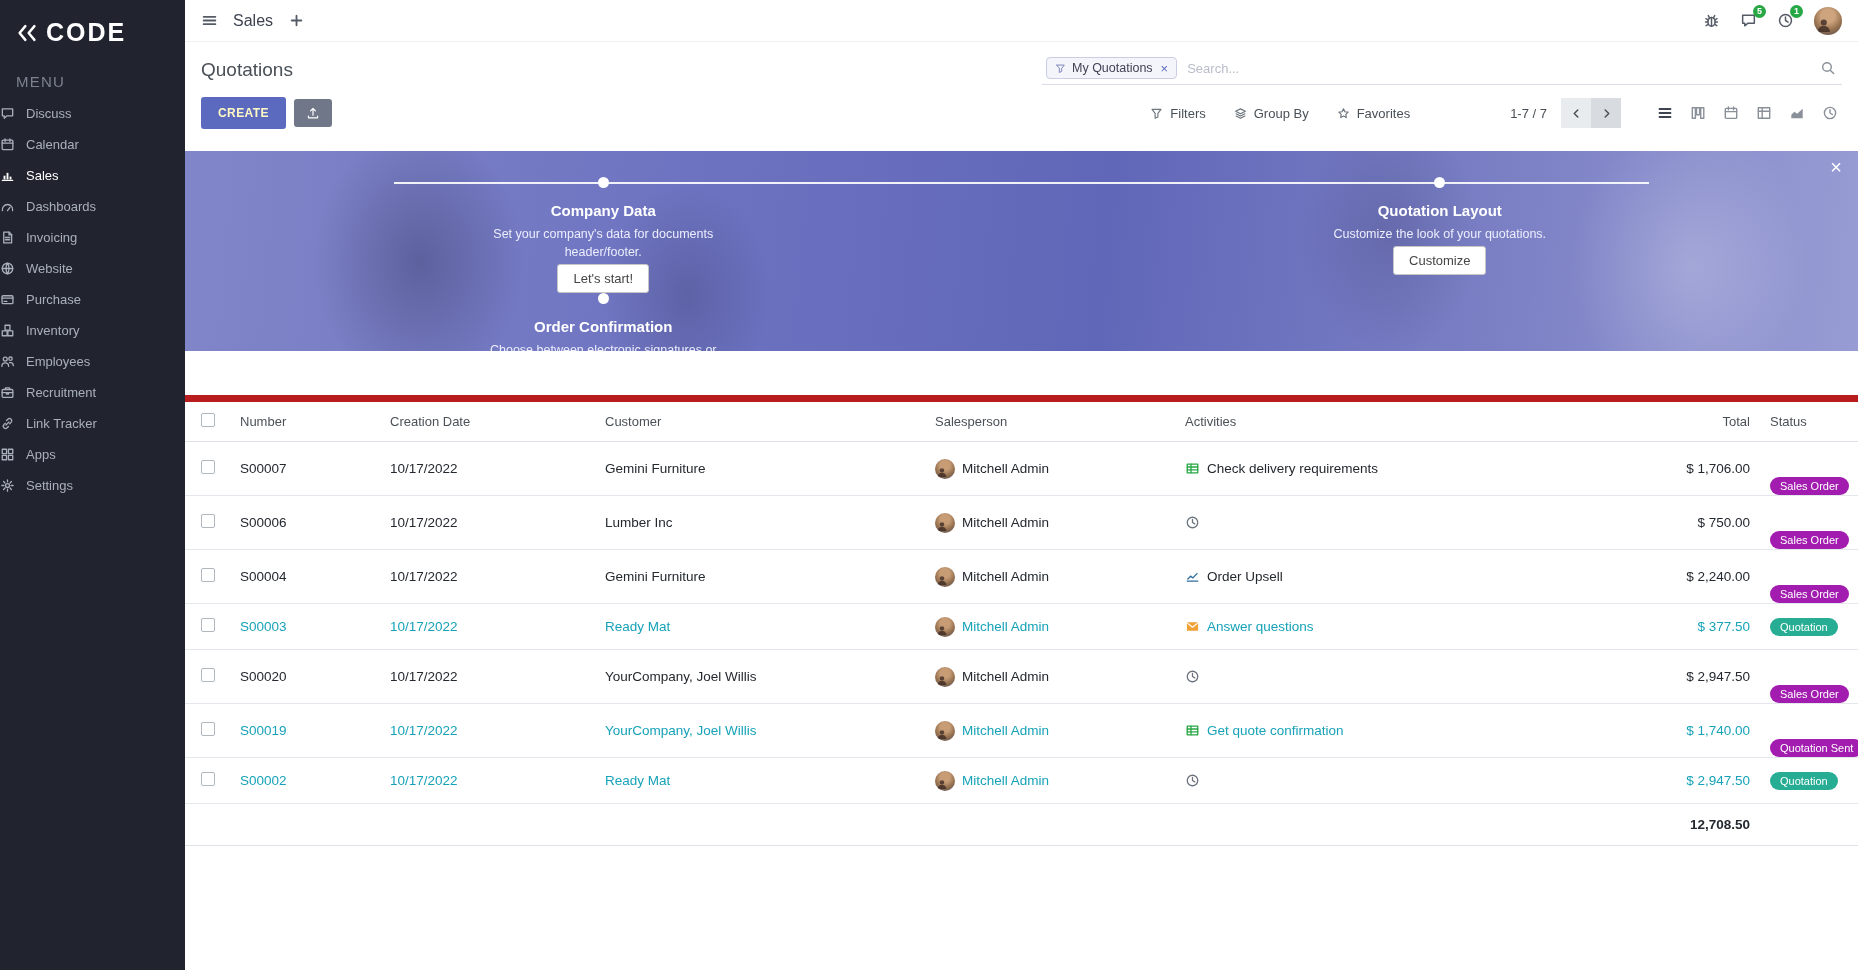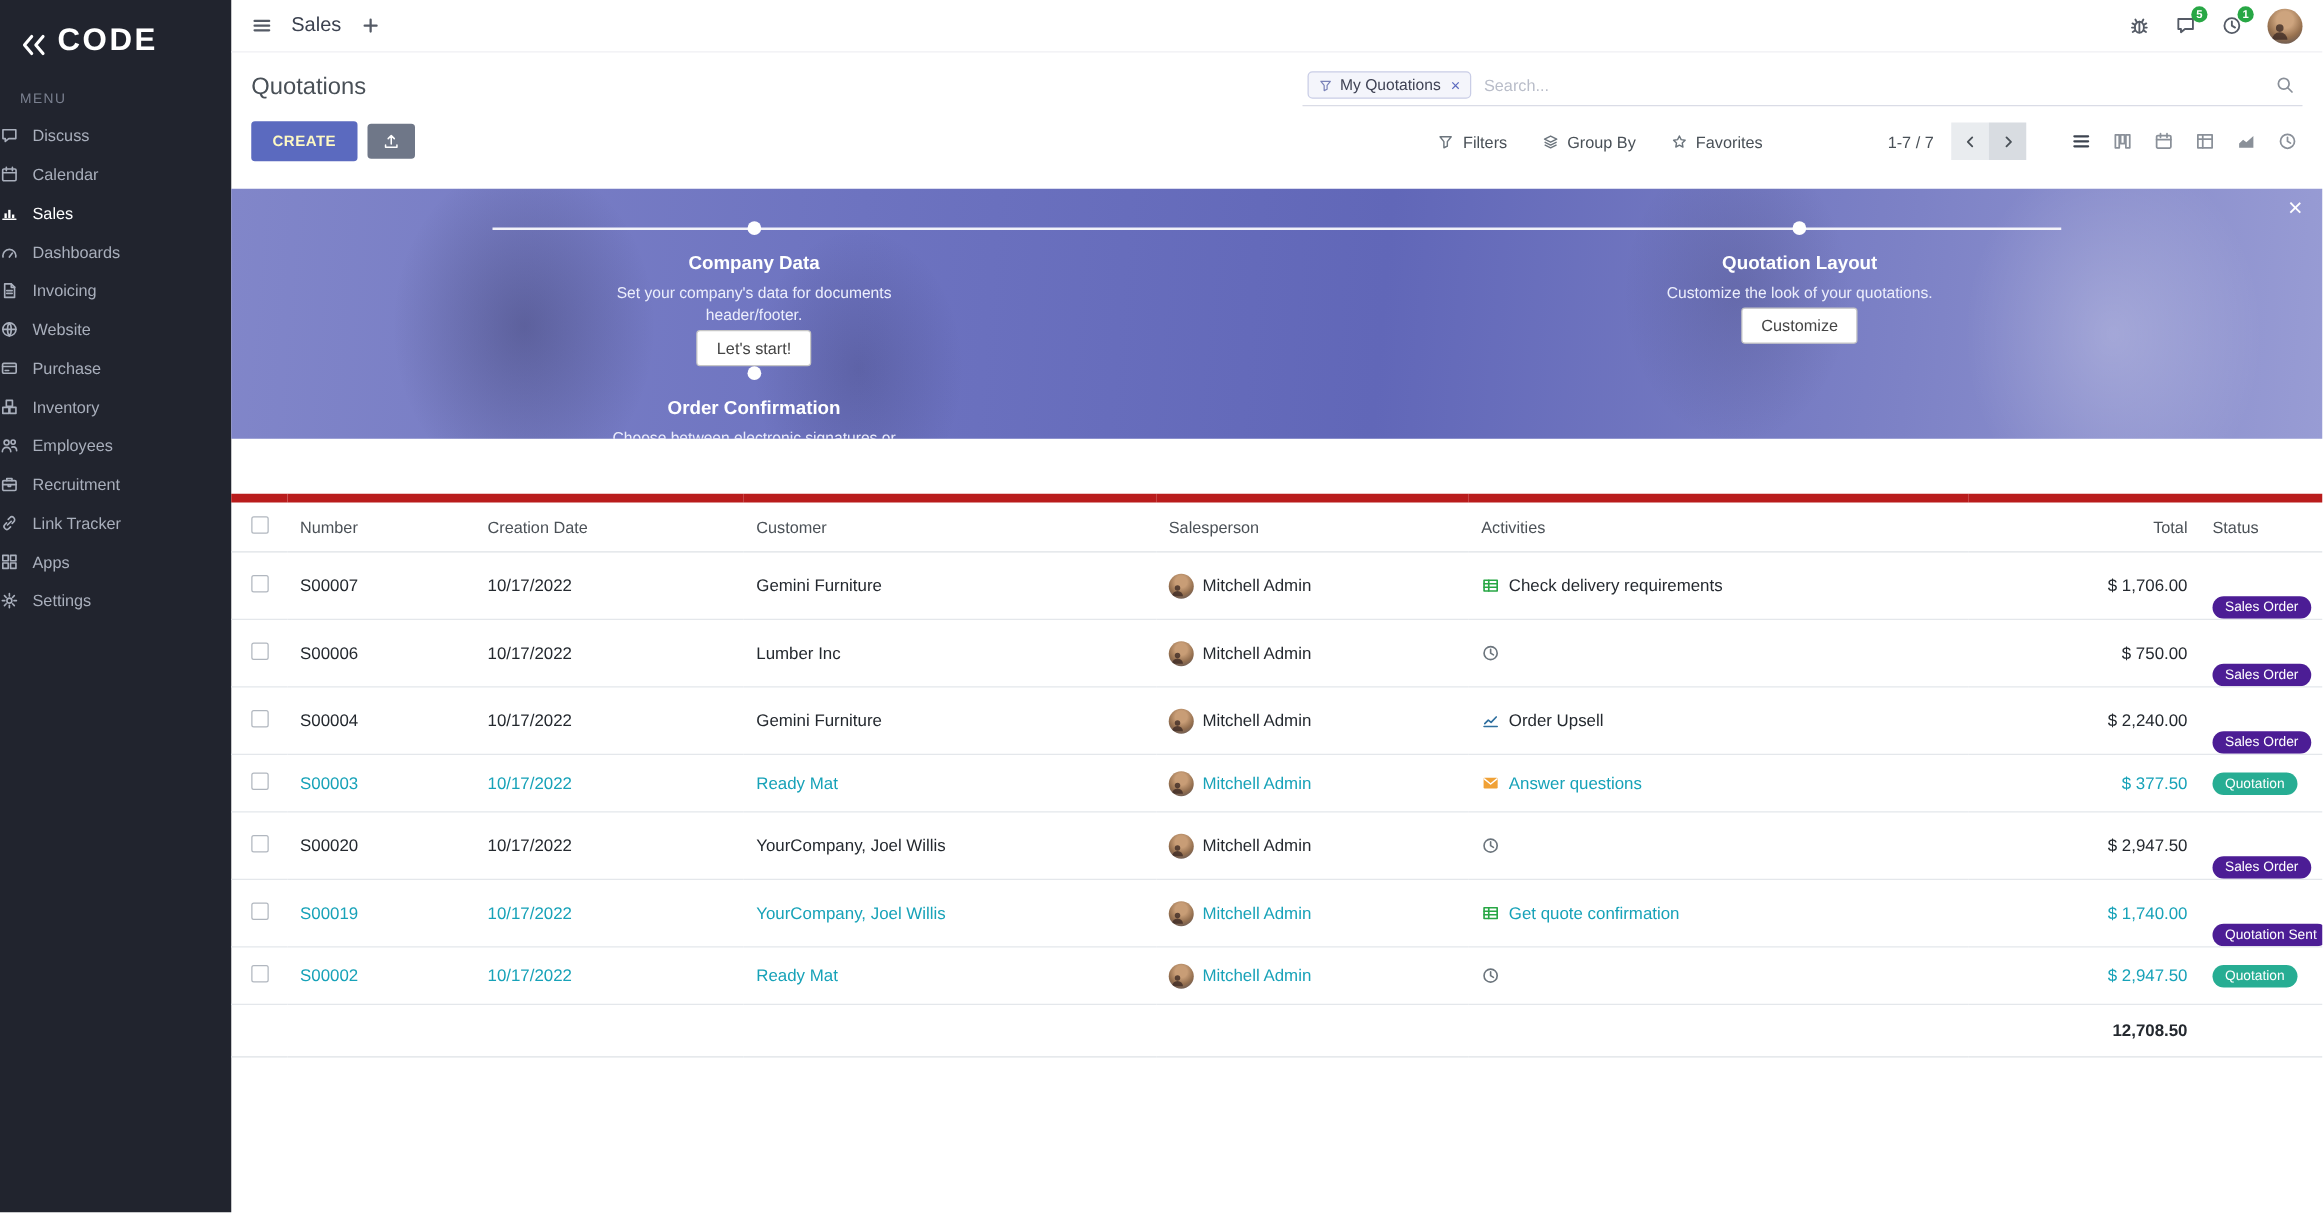--- a/index.html
+++ b/index.html
@@ -8,24 +8,24 @@
     width:1858px; height:970px; overflow:hidden;
     font-family:"Liberation Sans", sans-serif;
     font-size:14px; color:#212529; background:#fff;
     display:flex;
   }
   .icn-wrap { display:inline-flex; }
   .icn-wrap svg { width:15px; height:15px; display:block; }
 
   
   .sidebar { width:185px; min-width:185px; background:#21242e; color:#a9afbc; display:flex; flex-direction:column; }
-  .brand { display:flex; align-items:flex-end; gap:8px; padding:18px 16px 14px; color:#fff; cursor:pointer; }
+  .brand { display:flex; align-items:center; gap:8px; padding:18px 16px 14px; color:#fff; cursor:pointer; }
   .brand .icn-wrap svg { width:22px; height:22px; }
   .brand-name { font-size:25px; font-weight:bold; letter-spacing:2px; }
-  .menu-label { font-size:11px; letter-spacing:1.2px; color:#7b8190; padding:12px 16px 8px; }
+  .menu-label { font-size:15px; letter-spacing:1.2px; color:#7b8190; padding:12px 16px 8px; }
   .side-item { display:flex; align-items:center; gap:11px; padding:8px 0; font-size:13px; cursor:pointer; }
   .side-item.active { color:#fff; }
   .side-item .icn-wrap svg { width:15px; height:15px; }
   .side-label { white-space:nowrap; }
 
   
   .main { flex:1; display:flex; flex-direction:column; min-width:0; }
 
   .topbar { height:42px; min-height:42px; display:flex; align-items:center; padding:0 16px; border-bottom:1px solid #efeff4; }
   .topbar-left { display:flex; align-items:center; gap:15px; color:#4b5160; }
@@ -106,21 +106,21 @@
   .cb { width:14px; height:14px; border:1px solid #b1b7bf; border-radius:2px; background:#fff; display:inline-block; cursor:pointer; }
   .sp-cell { }
   .sp-inner { display:flex; align-items:center; gap:7px; }
   .avatar-sm { width:20px; height:20px; min-width:20px; border-radius:50%; overflow:hidden;
     background:radial-gradient(circle at 50% 32%, #c89d76 28%, #936e4e 60%, #535059 100%);
     display:inline-flex; align-items:flex-end; justify-content:center; }
   .avatar-sm svg { width:70%; height:70%; color:rgba(62,44,38,.8); }
   .act-cell .inner { display:flex; align-items:center; gap:7px; }
   .act-grid { color:#28a745; } .act-chart { color:#2f6f9f; } .act-envelope { color:#f0a136; } .act-clock { color:#6c757d; }
   .badge-pill { display:inline-block; padding:3px 10px; border-radius:10px; color:#fff; font-size:11px; white-space:nowrap; }
-  .badge-green { background:#4c1d95;margin-top:35px; } .badge-teal { background:#27ad93; }
+  .badge-green { background:#a21caf;margin-top:35px; } .badge-teal { background:#27ad93; }
   tr.highlight td { color:#17a2b8; }
   tr.highlight .badge-pill { color:#fff; }
   tfoot td { height:42px; border-bottom:1px solid #dee2e6; padding:0 10px; }
   .total-sum { font-weight:bold; font-size:13.5px; color:#24292f; }
 </style>
 </head>
 <body>
 
 <aside class="sidebar">
   <div class="brand">

